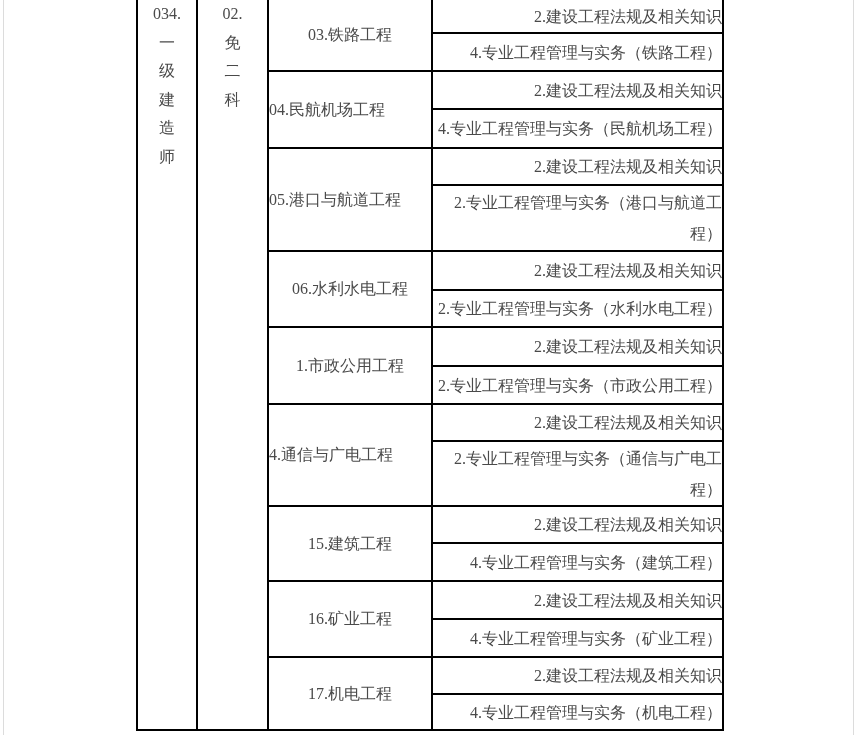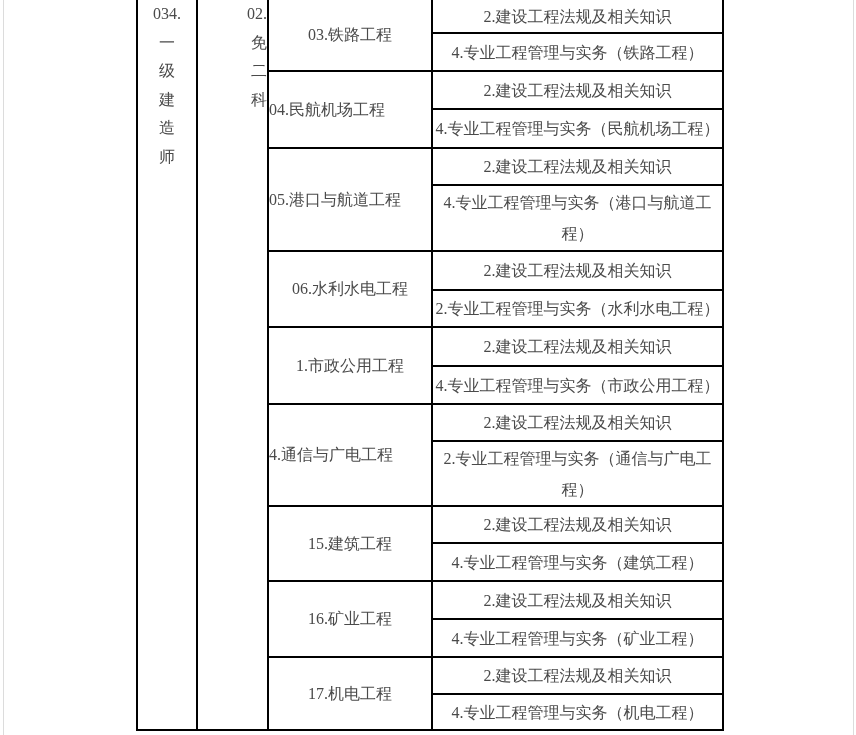--- a/index.html
+++ b/index.html
@@ -40,36 +40,36 @@
   td.cat {
     border-left: 1px solid #2e2e2e;
     vertical-align: top;
     text-align: center;
     white-space: pre-line;
     padding-top: 13px;
     line-height: 28.5px;
   }
   td.exm {
     vertical-align: top;
-    text-align: right;
+    text-align: center;
     white-space: pre-line;
     padding-top: 263px;
     line-height: 28.5px;
   }
   td.spec {
     vertical-align: middle;
     padding: 0 6px 0 8px;
     line-height: 22px;
   }
   td.spec.align-left   { text-align: center; }
   td.spec.align-center { text-align: center; }
   td.spec.align-right  { }
   td.subj {
     vertical-align: middle;
-    text-align: center;
+    text-align: right;
     padding: 0 8px 0 10px;
     line-height: 31px;
     white-space: pre-line;
   }
 </style>
 </head>
 <body>
 
 <div class="page">
   <div class="edge-line left"></div>
@@ -105,36 +105,36 @@
           <td class="subj">2.建设工程法规及相关知识</td>
         </tr>
         <tr style="height: 39px;">
           <td class="subj">4.专业工程管理与实务（民航机场工程）</td>
         </tr>
         <tr style="height: 37px;">
           <td class="spec align-right" rowspan="2">05.港口与航道工程</td>
           <td class="subj">2.建设工程法规及相关知识</td>
         </tr>
         <tr style="height: 66px;">
-          <td class="subj">4.专业工程管理与实务（港口与航道工
+          <td class="subj">2.专业工程管理与实务（港口与航道工
 程）</td>
         </tr>
         <tr style="height: 39px;">
           <td class="spec align-center" rowspan="2">06.水利水电工程</td>
           <td class="subj">2.建设工程法规及相关知识</td>
         </tr>
         <tr style="height: 37px;">
           <td class="subj">2.专业工程管理与实务（水利水电工程）</td>
         </tr>
         <tr style="height: 39px;">
           <td class="spec align-center" rowspan="2">1.市政公用工程</td>
           <td class="subj">2.建设工程法规及相关知识</td>
         </tr>
         <tr style="height: 38px;">
-          <td class="subj">4.专业工程管理与实务（市政公用工程）</td>
+          <td class="subj">2.专业工程管理与实务（市政公用工程）</td>
         </tr>
         <tr style="height: 37px;">
           <td class="spec align-right" rowspan="2">4.通信与广电工程</td>
           <td class="subj">2.建设工程法规及相关知识</td>
         </tr>
         <tr style="height: 65px;">
           <td class="subj">2.专业工程管理与实务（通信与广电工
 程）</td>
         </tr>
         <tr style="height: 37px;">

